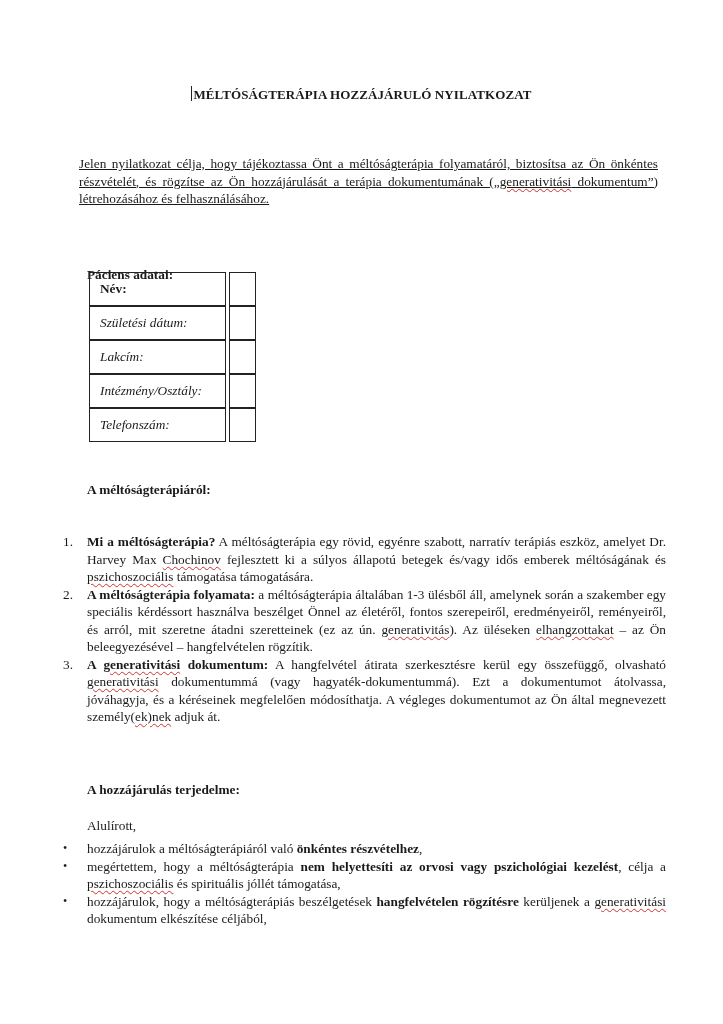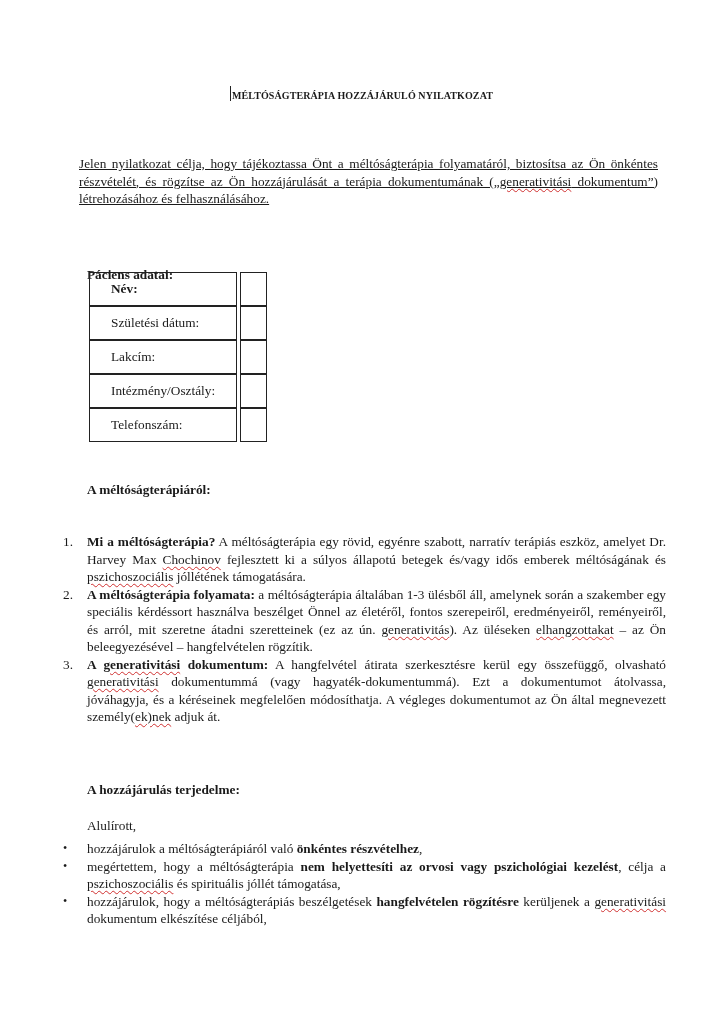--- a/index.html
+++ b/index.html
@@ -1,29 +1,29 @@
 <!DOCTYPE html>
 <html><head>
 <meta charset="utf-8">
 <style>
   html, body { margin:0; padding:0; background:#ffffff; }
   body { width:723px; height:1024px; position:relative; overflow:hidden;
          font-family:"Liberation Serif", "DejaVu Serif", serif; color:#1a1a1a; font-size:13.3px; line-height:17.5px; }
   .abs { position:absolute; }
-  .title { left:0; width:723px; top:86px; text-align:center; font-weight:bold; font-size:10px; letter-spacing:0.1px; }
+  .title { left:0; width:723px; top:86px; text-align:center; font-weight:bold; font-size:13px; letter-spacing:0.1px; }
   .cursor { display:inline-block; width:1px; height:15px; background:#222; vertical-align:-2px; margin-right:1px; }
   .intro { left:79px; width:579px; top:155px; text-align:justify;text-decoration:underline; }
   .spell { text-decoration: underline wavy #d03030; text-decoration-thickness:1px; text-underline-offset:2px; }
   .h { font-weight:bold;margin-top:8px; }
   .patient-h { left:87px; top:258px; }
   table.pt { position:absolute; left:89px; top:272px; border-collapse:separate; border-spacing:3px 0; margin-left:-3px; }
-  table.pt td { border:1.5px solid #222; height:32px; padding:0 0 0 21px; vertical-align:middle; }
+  table.pt td { border:1.5px solid #222; height:32px; padding:0 0 0 10px; vertical-align:middle; }
   table.pt td.lbl { width:125px; }
   table.pt td.val { width:25px; padding:0; }
-  table.pt tr + tr td { border-top-width:1px; }
+  table.pt tr + tr td { border-top-width:1px;font-style:italic; }
   .about-h { left:87px; top:473px; }
   ol.num { position:absolute; left:87px; top:533px; width:579px; margin:0; padding:0; list-style:none; }
   ol.num li { position:relative; text-align:justify; }
   ol.num li .n { position:absolute; left:-24px; }
   .scope-h { left:87px; top:773px; }
   .alul { left:87px; top:806px;margin-top:11px; }
   ul.bul { position:absolute; left:87px; top:840px; width:579px; margin:0; padding:0; list-style:none; }
   ul.bul li { position:relative; text-align:justify; }
   ul.bul li .b { position:absolute; left:-24px; font-size:12px; }
 </style>
@@ -60,21 +60,21 @@
     <td class="lbl">Telefonszám:</td>
     <td class="val"></td>
   </tr>
 </tbody>
   </table>
 
 <div class="abs h about-h">A méltóságterápiáról:</div>
 
 <ol class="num">
   <li>
-    <span class="n">1.</span><b>Mi a méltóságterápia?</b><span> A méltóságterápia egy rövid, egyénre szabott, narratív terápiás eszköz, amelyet Dr. Harvey Max </span><span class="spell">Chochinov</span><span> fejlesztett ki a súlyos állapotú betegek és/vagy idős emberek méltóságának és </span><span class="spell">pszichoszociális</span><span> jóllétének támogatására.</span>
+    <span class="n">1.</span><b>Mi a méltóságterápia?</b><span> A méltóságterápia egy rövid, egyénre szabott, narratív terápiás eszköz, amelyet Dr. Harvey Max </span><span class="spell">Chochinov</span><span> fejlesztett ki a súlyos állapotú betegek és/vagy idős emberek méltóságának és </span><span class="spell">pszichoszociális</span><span> támogatása támogatására.</span>
   </li>
   <li>
     <span class="n">2.</span><b>A méltóságterápia folyamata:</b><span> a méltóságterápia általában 1-3 ülésből áll, amelynek során a szakember egy speciális kérdéssort használva beszélget Önnel az életéről, fontos szerepeiről, eredményeiről, reményeiről, és arról, mit szeretne átadni szeretteinek (ez az ún. </span><span class="spell">generativitás</span><span>). Az üléseken </span><span class="spell">elhangzottakat</span><span> – az Ön beleegyezésével – hangfelvételen rögzítik.</span>
   </li>
   <li>
     <span class="n">3.</span><b><span>A </span><span class="spell">generativitási</span><span> dokumentum:</span></b><span> A hangfelvétel átirata szerkesztésre kerül egy összefüggő, olvasható </span><span class="spell">generativitási</span><span> dokumentummá (vagy hagyaték-dokumentummá). Ezt a dokumentumot átolvassa, jóváhagyja, és a kéréseinek megfelelően módosíthatja. A végleges dokumentumot az Ön által megnevezett személy(</span><span class="spell">ek)nek</span><span> adjuk át.</span>
   </li>
 </ol>
 
 <div class="abs h scope-h">A hozzájárulás terjedelme:</div>

